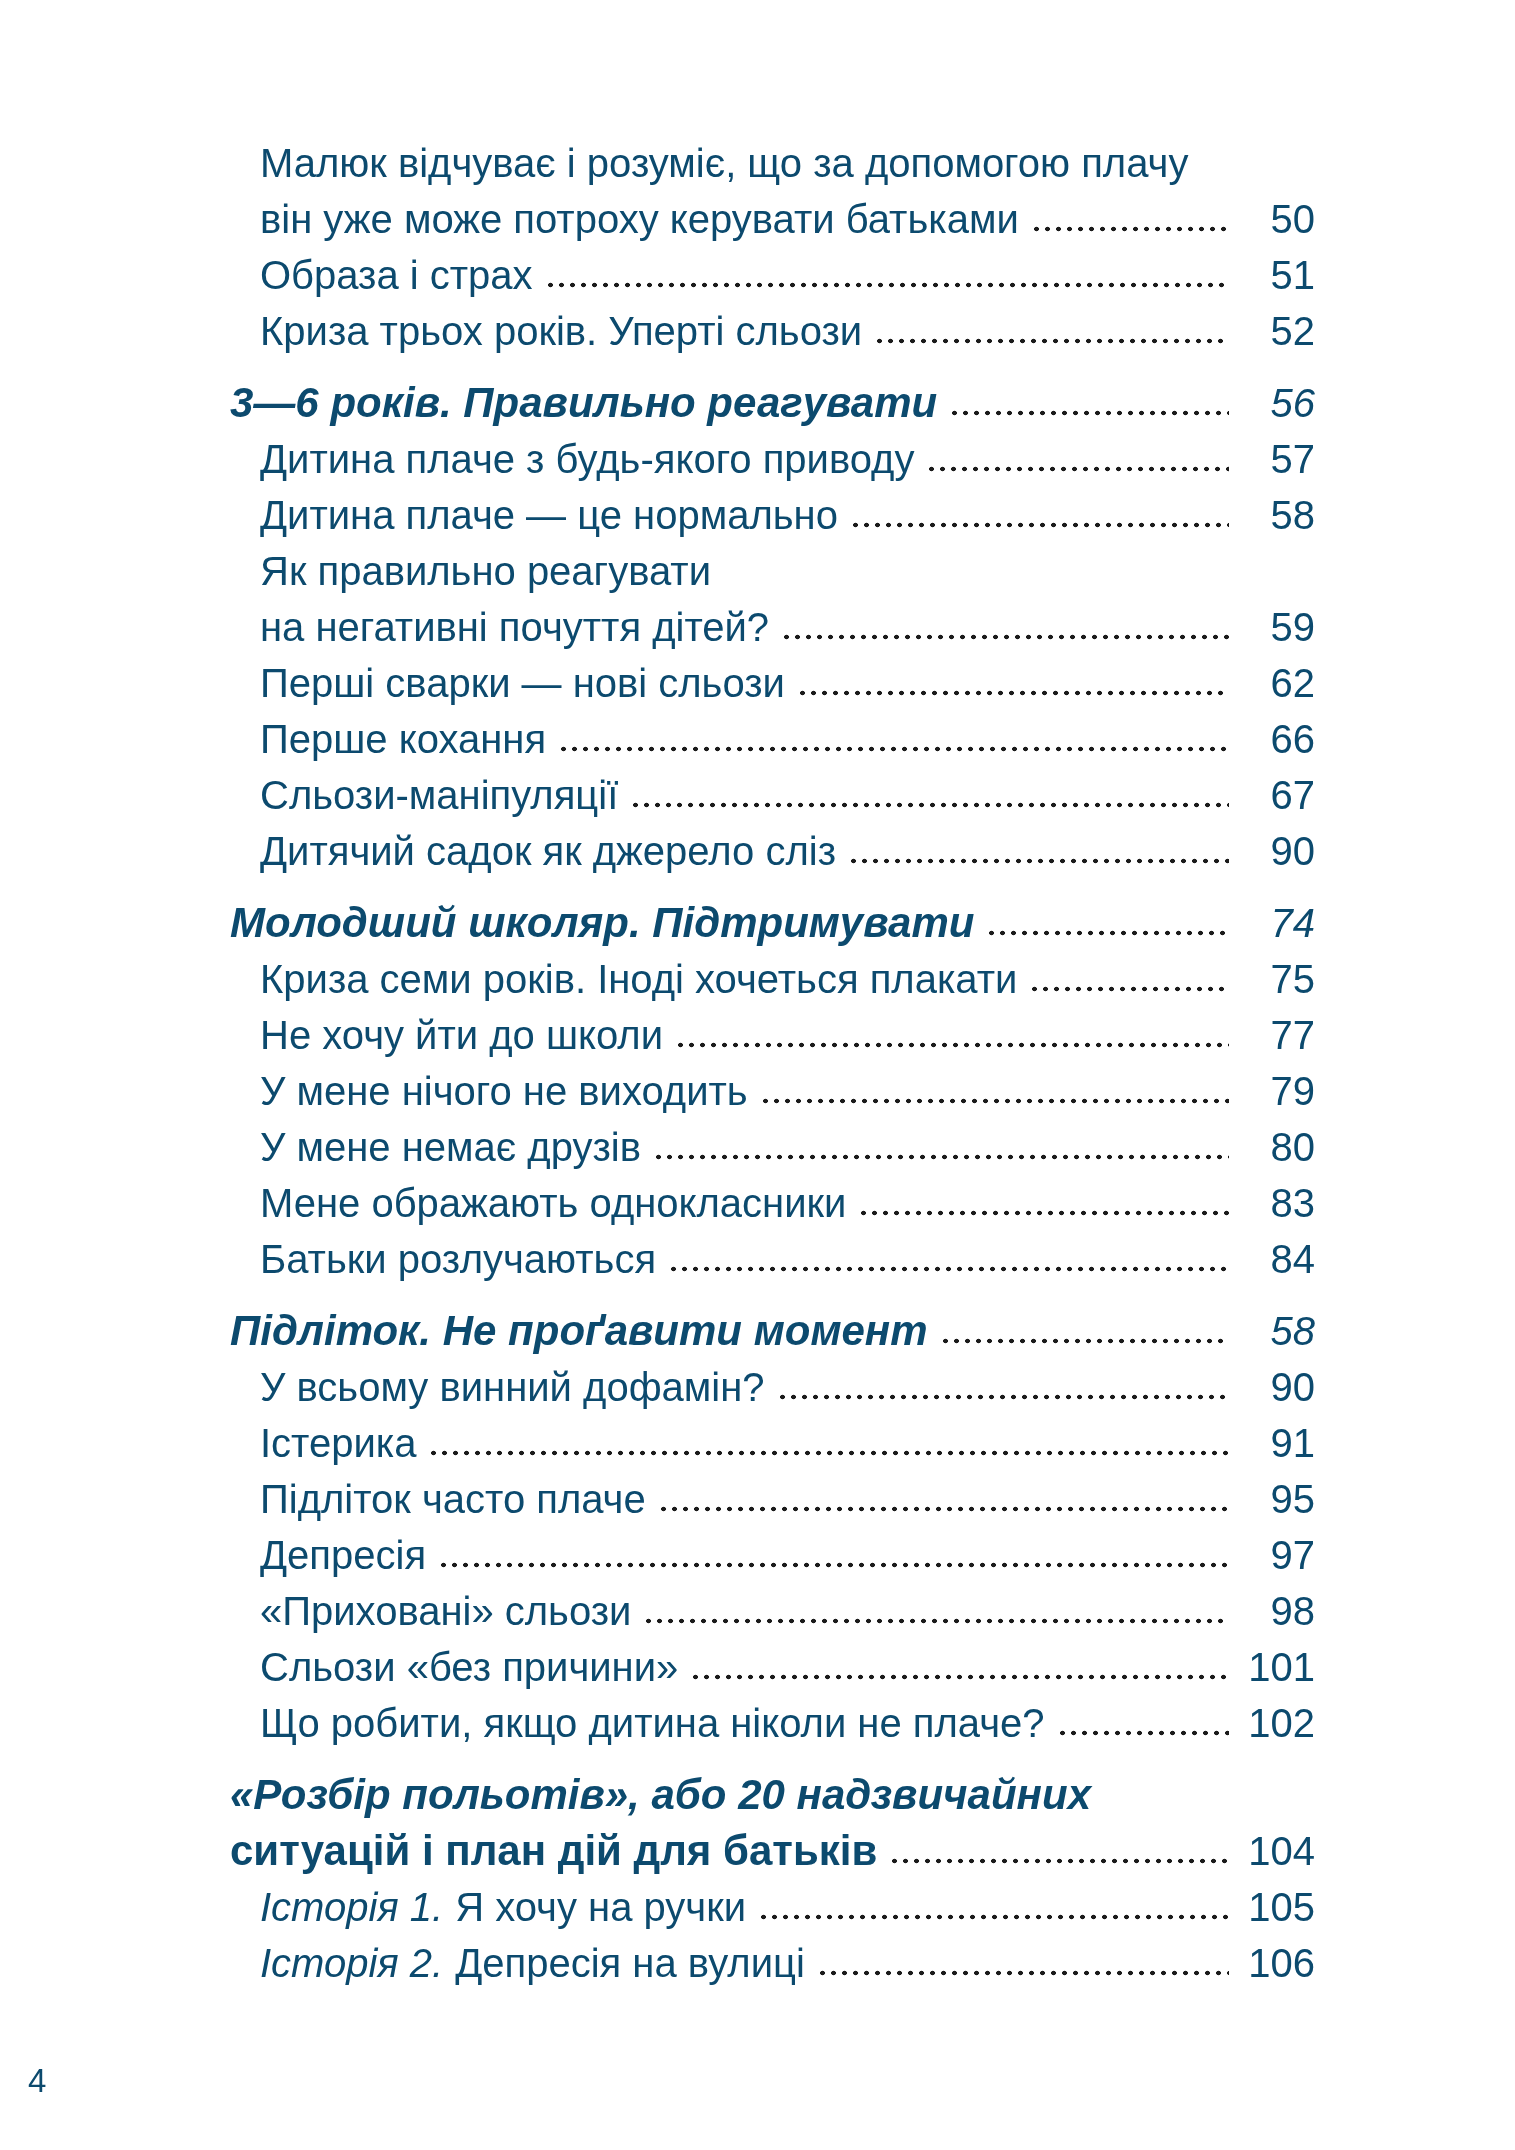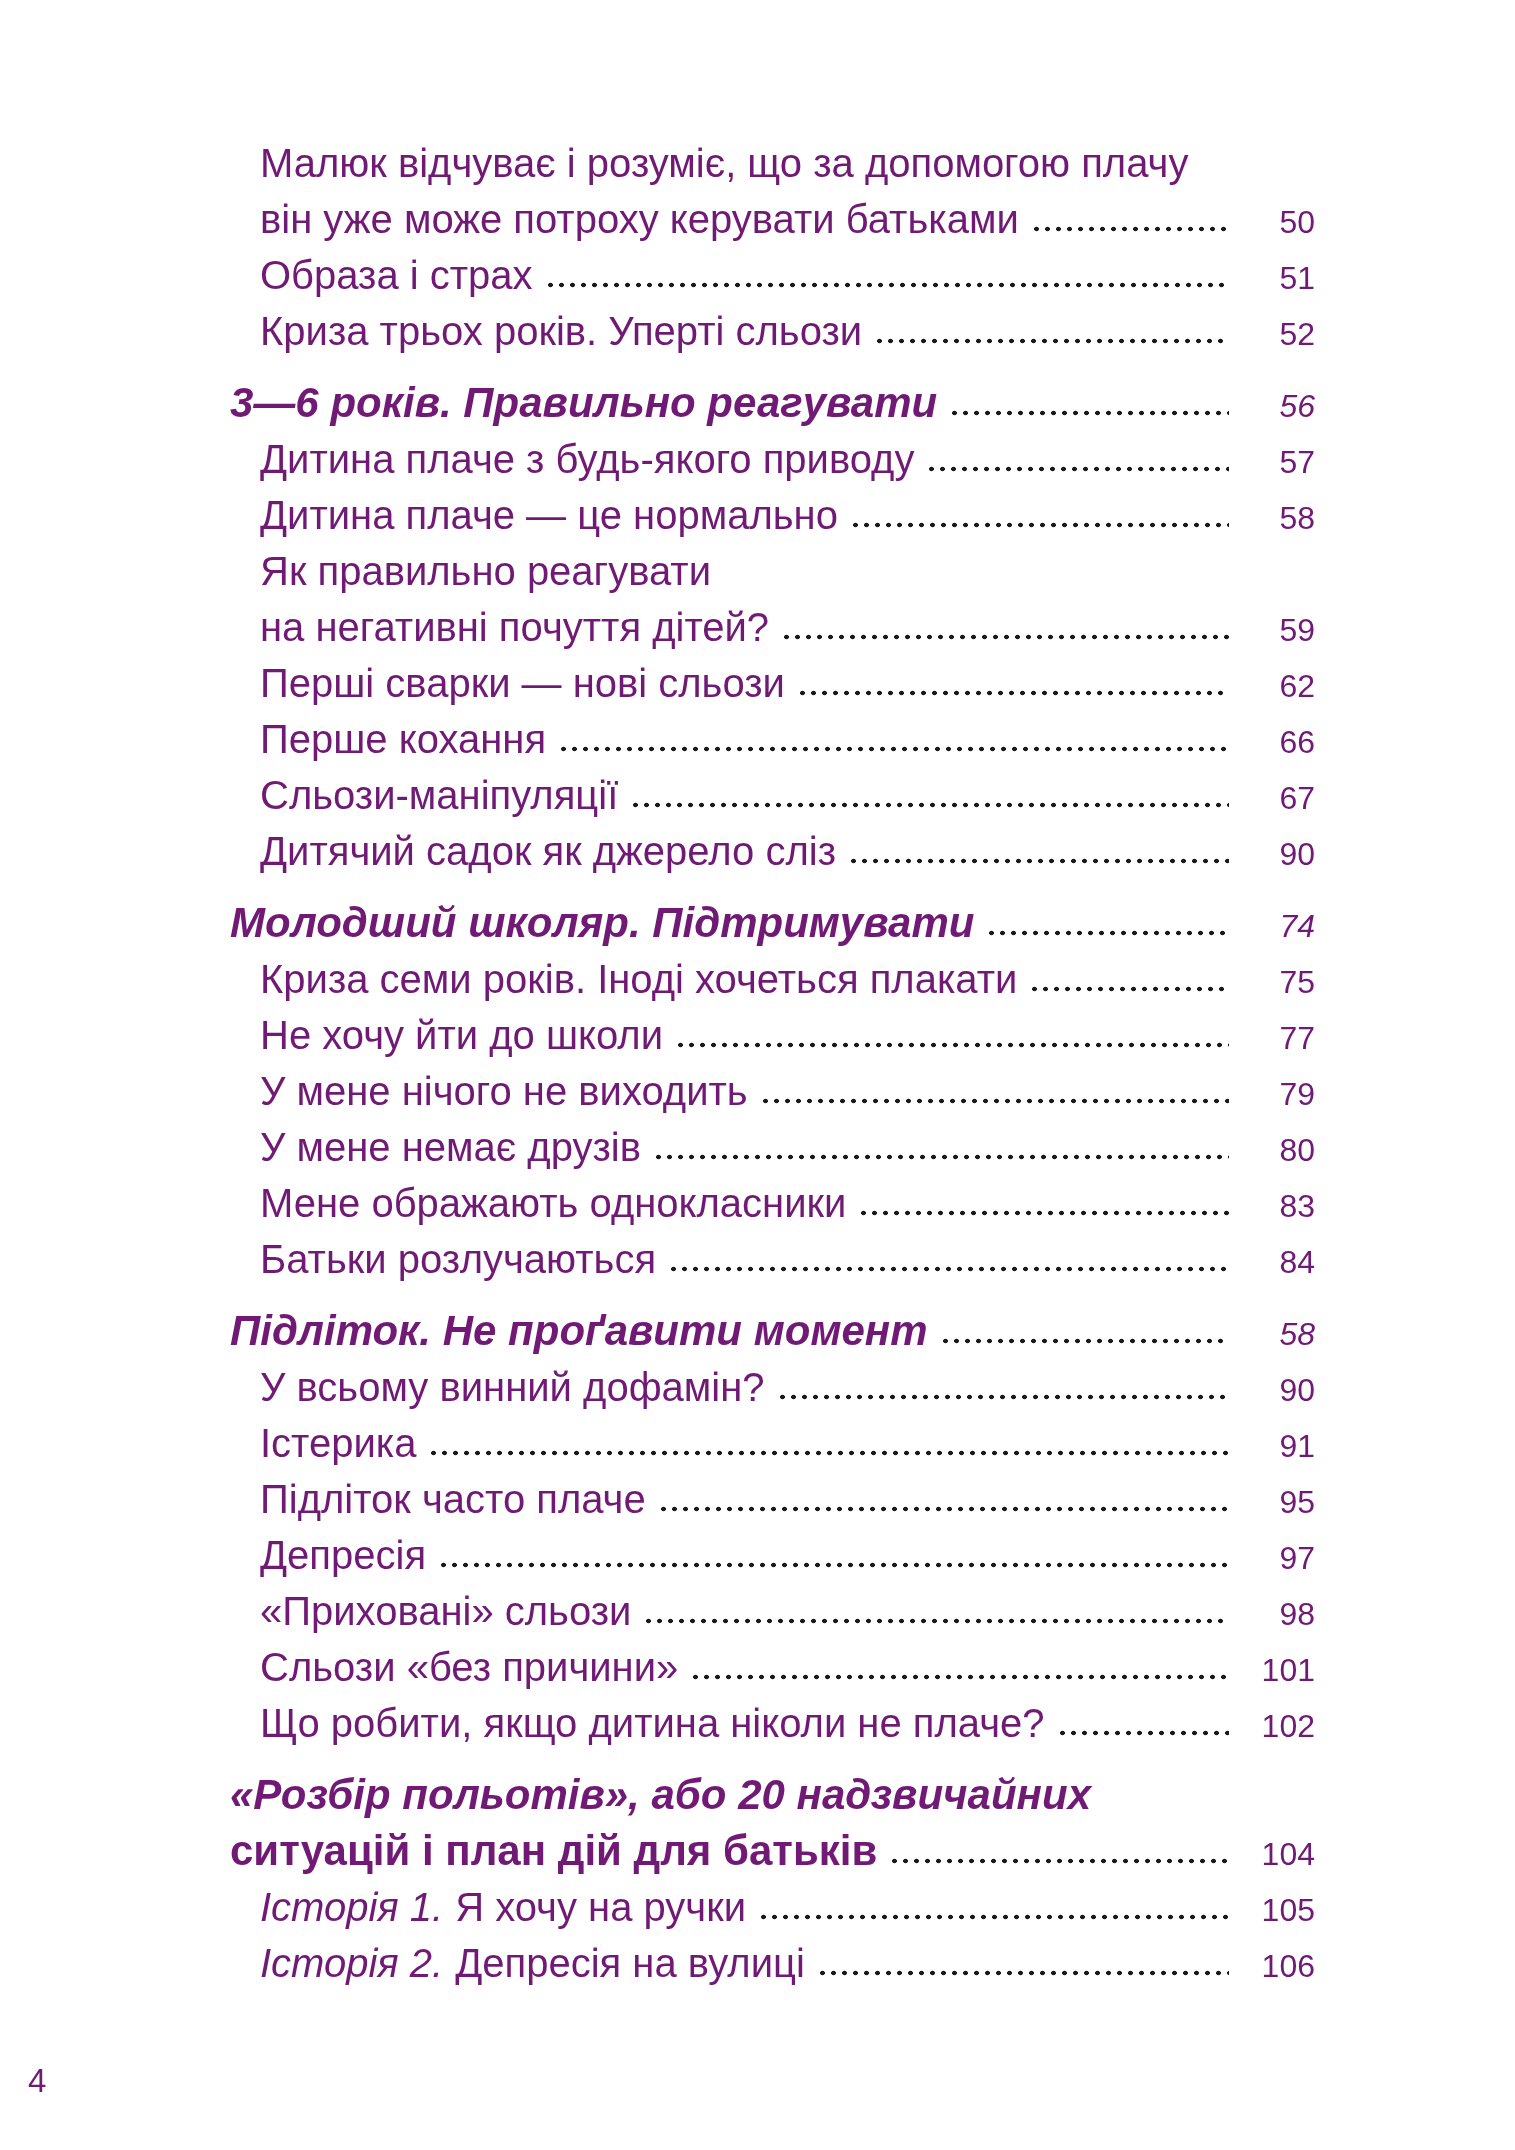--- a/index.html
+++ b/index.html
@@ -7,21 +7,21 @@
     padding: 0;
     background: #ffffff;
   }
   .page {
     position: relative;
     width: 1515px;
     height: 2150px;
     background: #ffffff;
     overflow: hidden;
     font-family: "Liberation Sans", sans-serif;
-    color: #701a75;
+    color: #0c4a6e;
   }
   .toc {
     position: absolute;
     left: 230px;
     top: 135px;
     width: 1085px;
   }
   .line {
     display: flex;
     align-items: baseline;
@@ -56,21 +56,21 @@
     background-image: radial-gradient(circle, #1b1b1b 2.1px, rgba(0,0,0,0) 2.6px);
     background-size: 11px 10px;
     background-repeat: repeat-x;
     background-position: left 0 bottom 13px;
   }
   .num {
     flex: 0 0 auto;
     min-width: 70px;
     text-align: right;
     font-weight: 400;
-    font-size: 32px;
+    font-size: 40px;
   }
   .footer-num {
     position: absolute;
     left: 28px;
     top: 2064px;
     font-size: 33px;
     line-height: 33px;
   }
 </style>
 </head>

